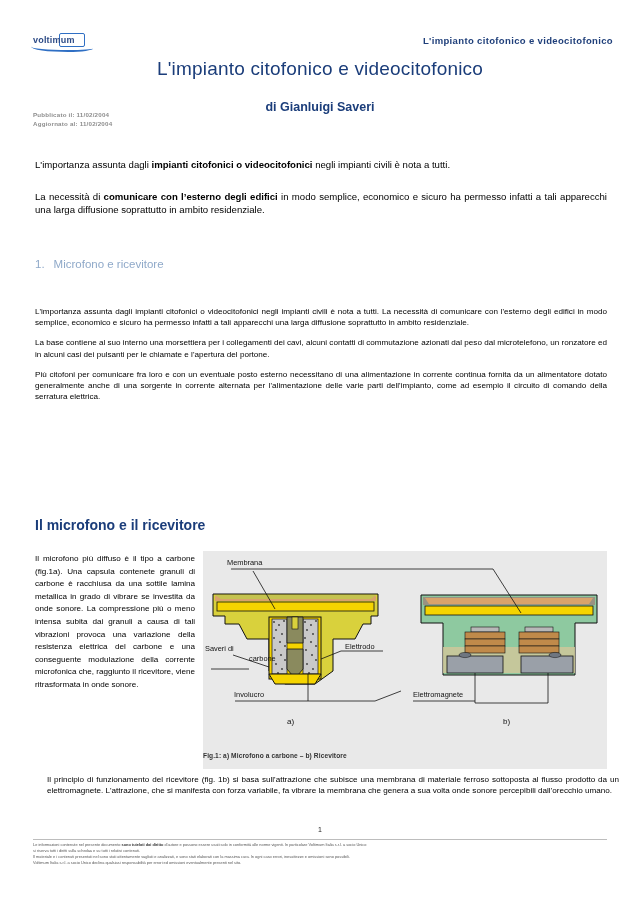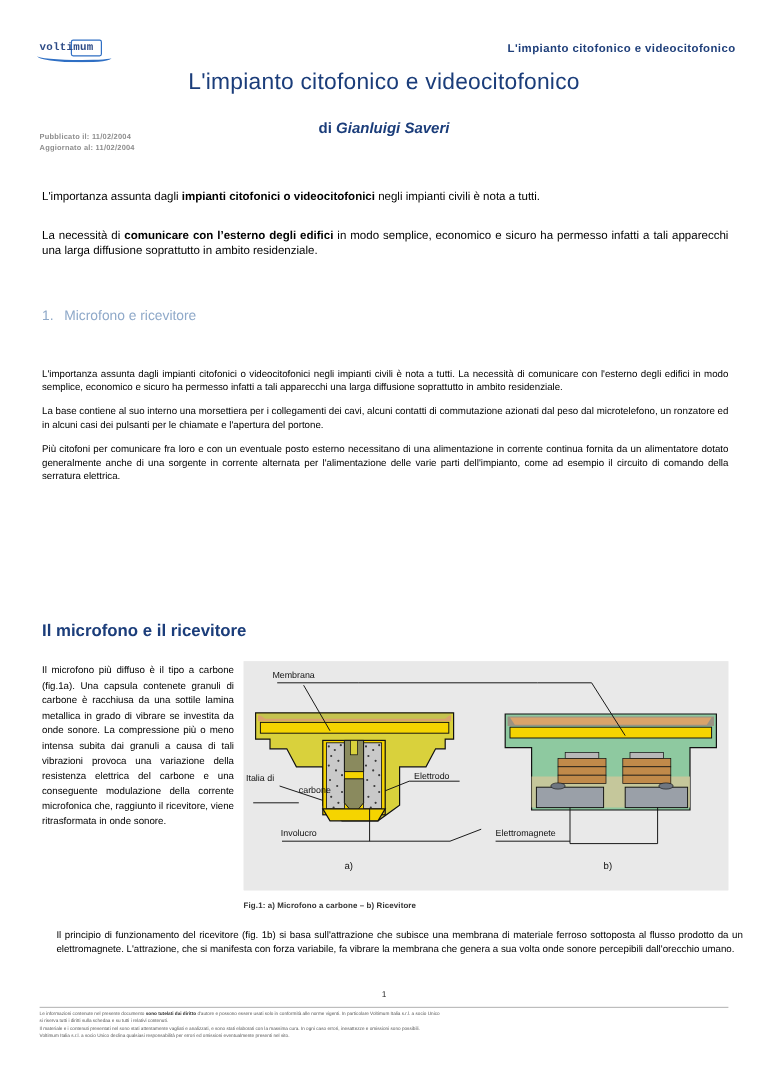--- a/index.html
+++ b/index.html
@@ -36,21 +36,21 @@
     height: 16px;
   }
   .logo-text {
     position: absolute;
     left: 0;
     top: 1px;
     font-size: 9px;
     font-weight: bold;
     letter-spacing: 0.2px;
     color: #2d4b86;
-    font-family: Liberation Mono, monospace;
+    font-family: Liberation Sans, sans-serif;
   }
   .logo-swoosh {
     position: absolute;
     left: -2px;
     top: 9px;
     width: 62px;
     height: 7px;
     border-bottom: 2px solid #2f6fc4;
     border-radius: 0 0 40% 60%;
   }
@@ -89,21 +89,20 @@
     position: absolute;
     top: 100px;
     left: 0;
     width: 640px;
     text-align: center;
     font-size: 12.5px;
     font-weight: bold;
     color: #1b3d7a;
   }
   .byline .author {
-    font-style: italic;
   }
   .dates {
     position: absolute;
     left: 33px;
     top: 110px;
     font-size: 6.2px;
     line-height: 9px;
     color: #8d8d8d;
     font-weight: bold;
     letter-spacing: 0.2px;
@@ -170,21 +169,21 @@
     line-height: 12.6px;
     text-align: justify;
   }
 
   
   .figure {
     position: absolute;
     left: 203px;
     top: 551px;
     width: 404px;
-    height: 191px;
+    height: 218px;
     background: #e9e9e9;
   }
   .fig-inner { position: absolute; inset: 0; }
 
   .fig-label {
     position: absolute;
     font-size: 7.4px;
     color: #111;
     white-space: nowrap;
   }
@@ -399,21 +398,21 @@
           <line x1="290" y1="18" x2="318" y2="62"></line>
           <line x1="272" y1="122" x2="272" y2="152"></line>
           <line x1="345" y1="122" x2="345" y2="152"></line>
           <line x1="272" y1="152" x2="345" y2="152"></line>
           <line x1="210" y1="150" x2="272" y2="150"></line>
         </g>
       </svg>
     </div>
 
     <div class="fig-label" style="left:24px; top:7px;">Membrana</div>
-    <div class="fig-label" style="left:2px; top:93px;">Italia di</div>
+    <div class="fig-label" style="left:2px; top:93px;">Saveri di</div>
     <div class="fig-label" style="left:2px; top:103px;padding-left:44px;">carbone</div>
     <div class="fig-label" style="left:142px; top:91px;">Elettrodo</div>
     <div class="fig-label" style="left:31px; top:139px;text-align:right;">Involucro</div>
     <div class="fig-label" style="left:210px; top:139px;">Elettromagnete</div>
 
     <div class="fig-sub" style="left:84px; top:166px;">a)</div>
     <div class="fig-sub" style="left:300px; top:166px;">b)</div>
   </div>
 
   <div class="fig-caption">Fig.1: a) Microfono a carbone – b) Ricevitore</div>

